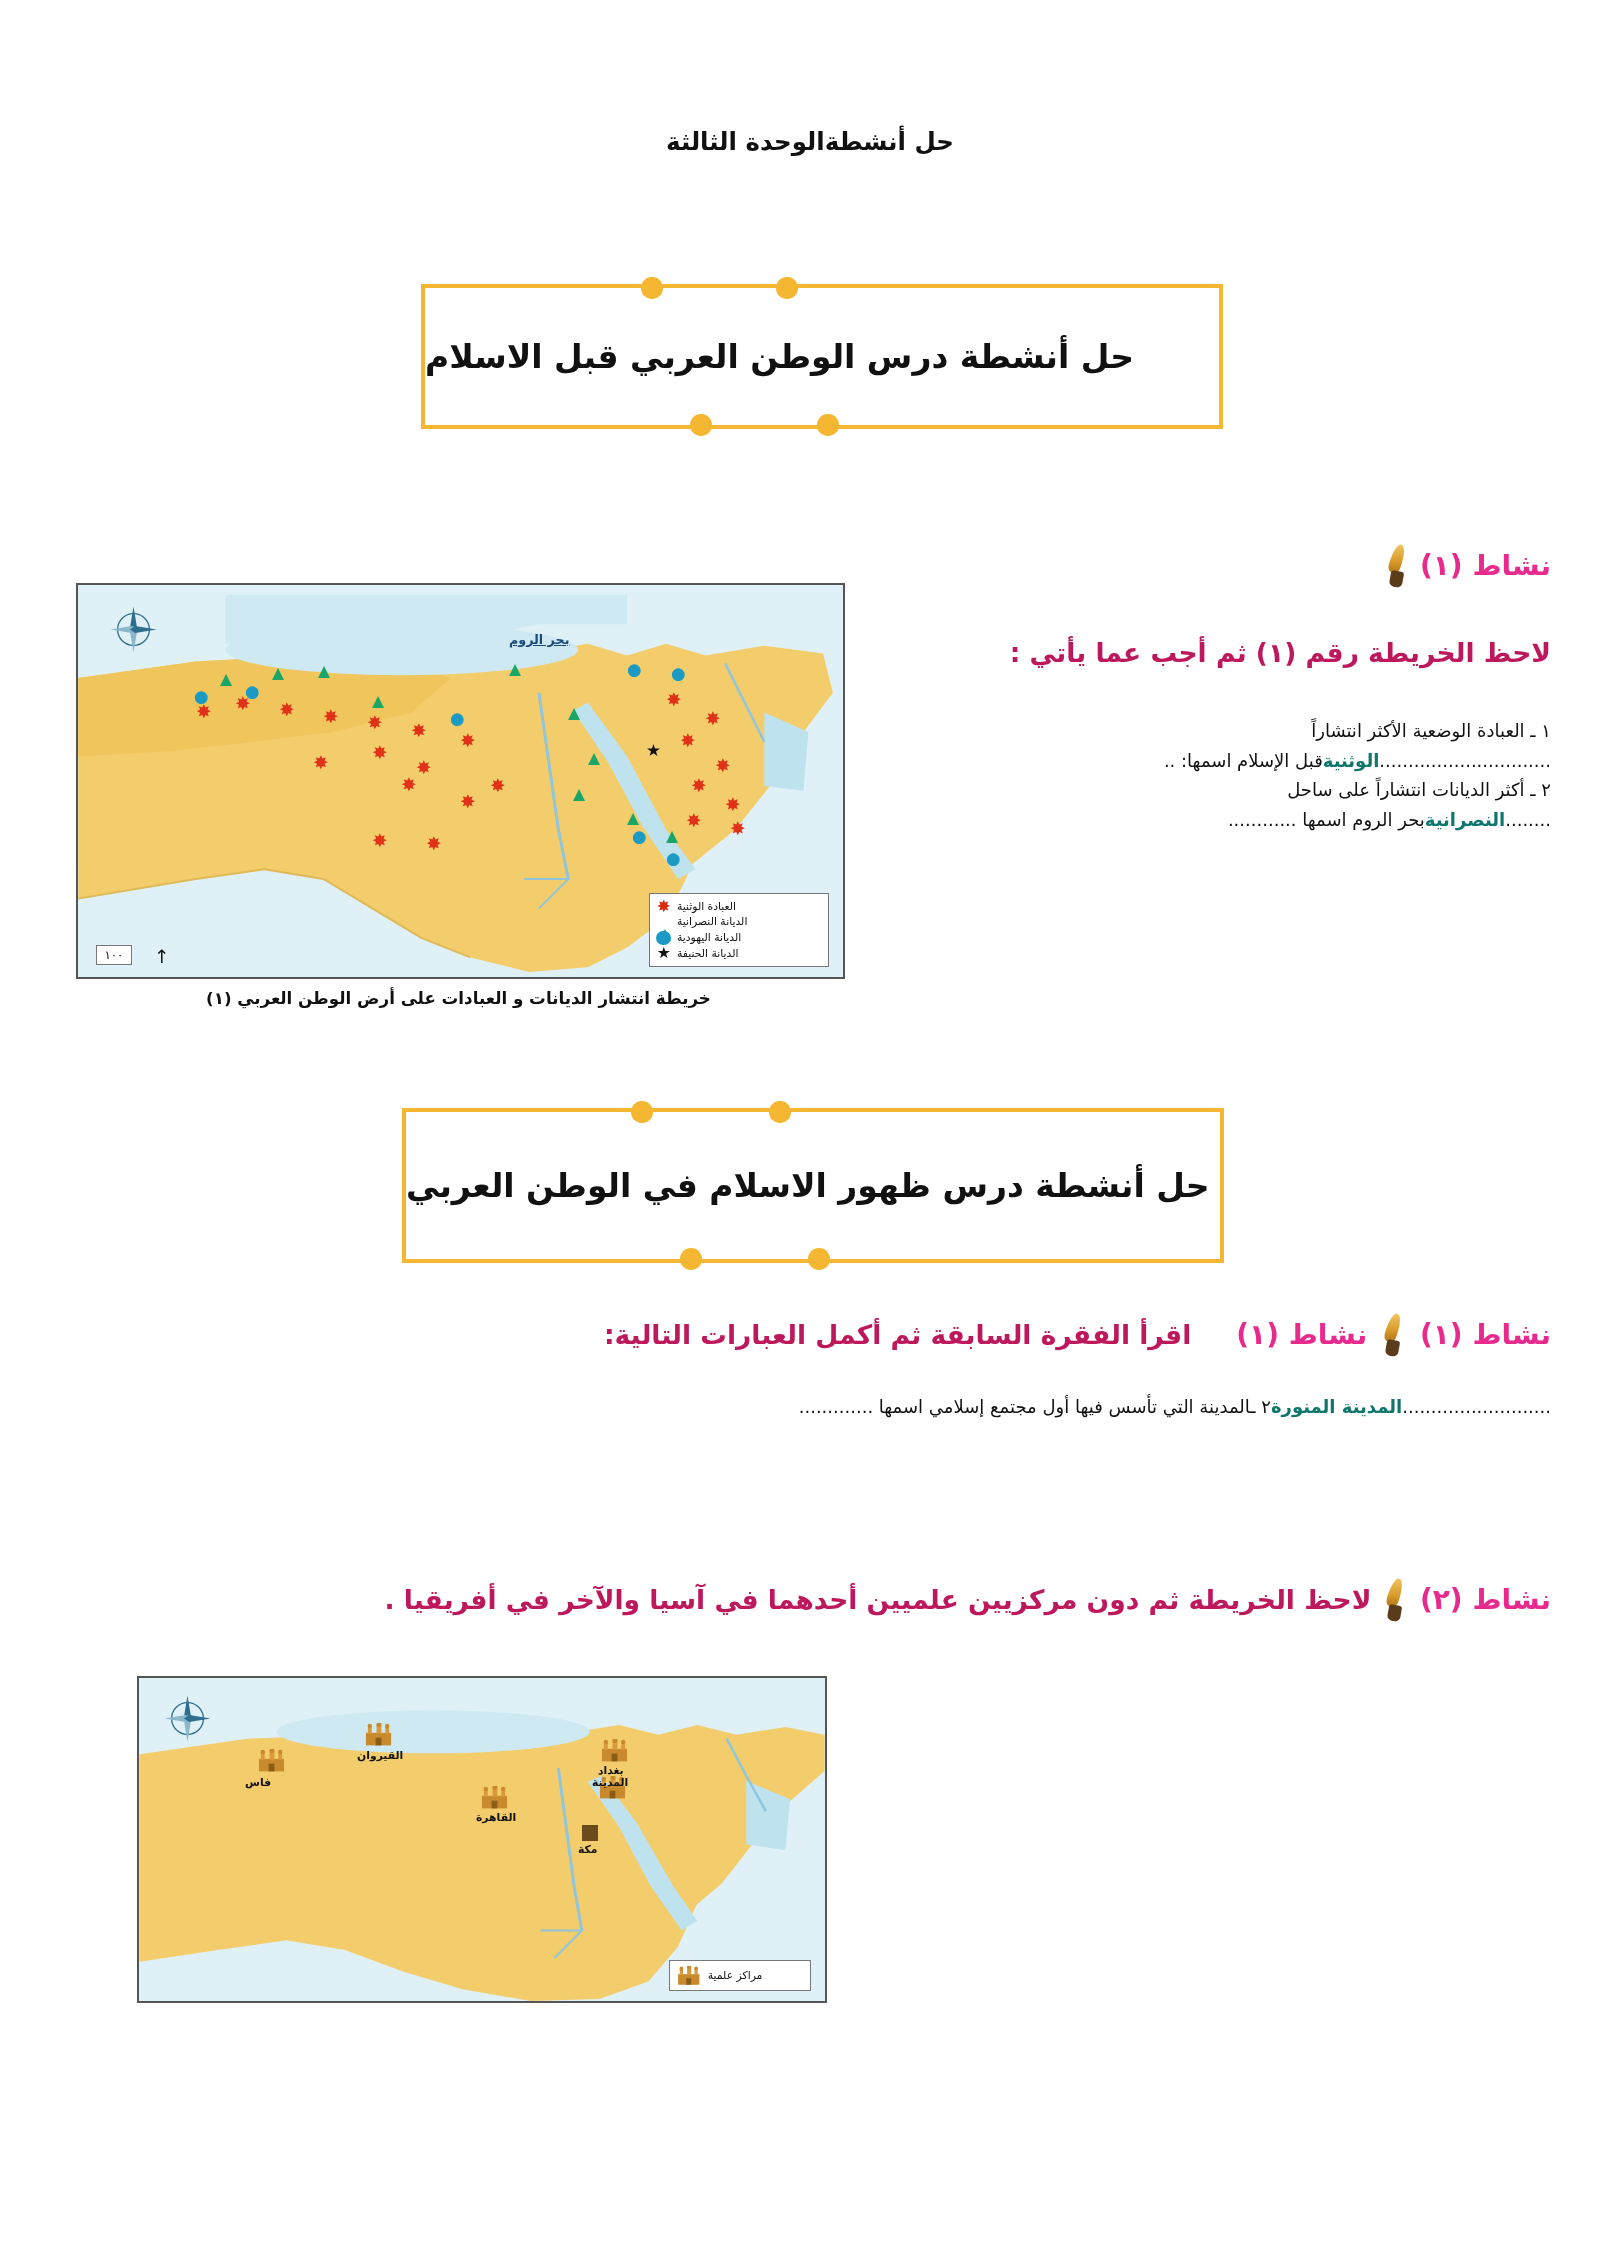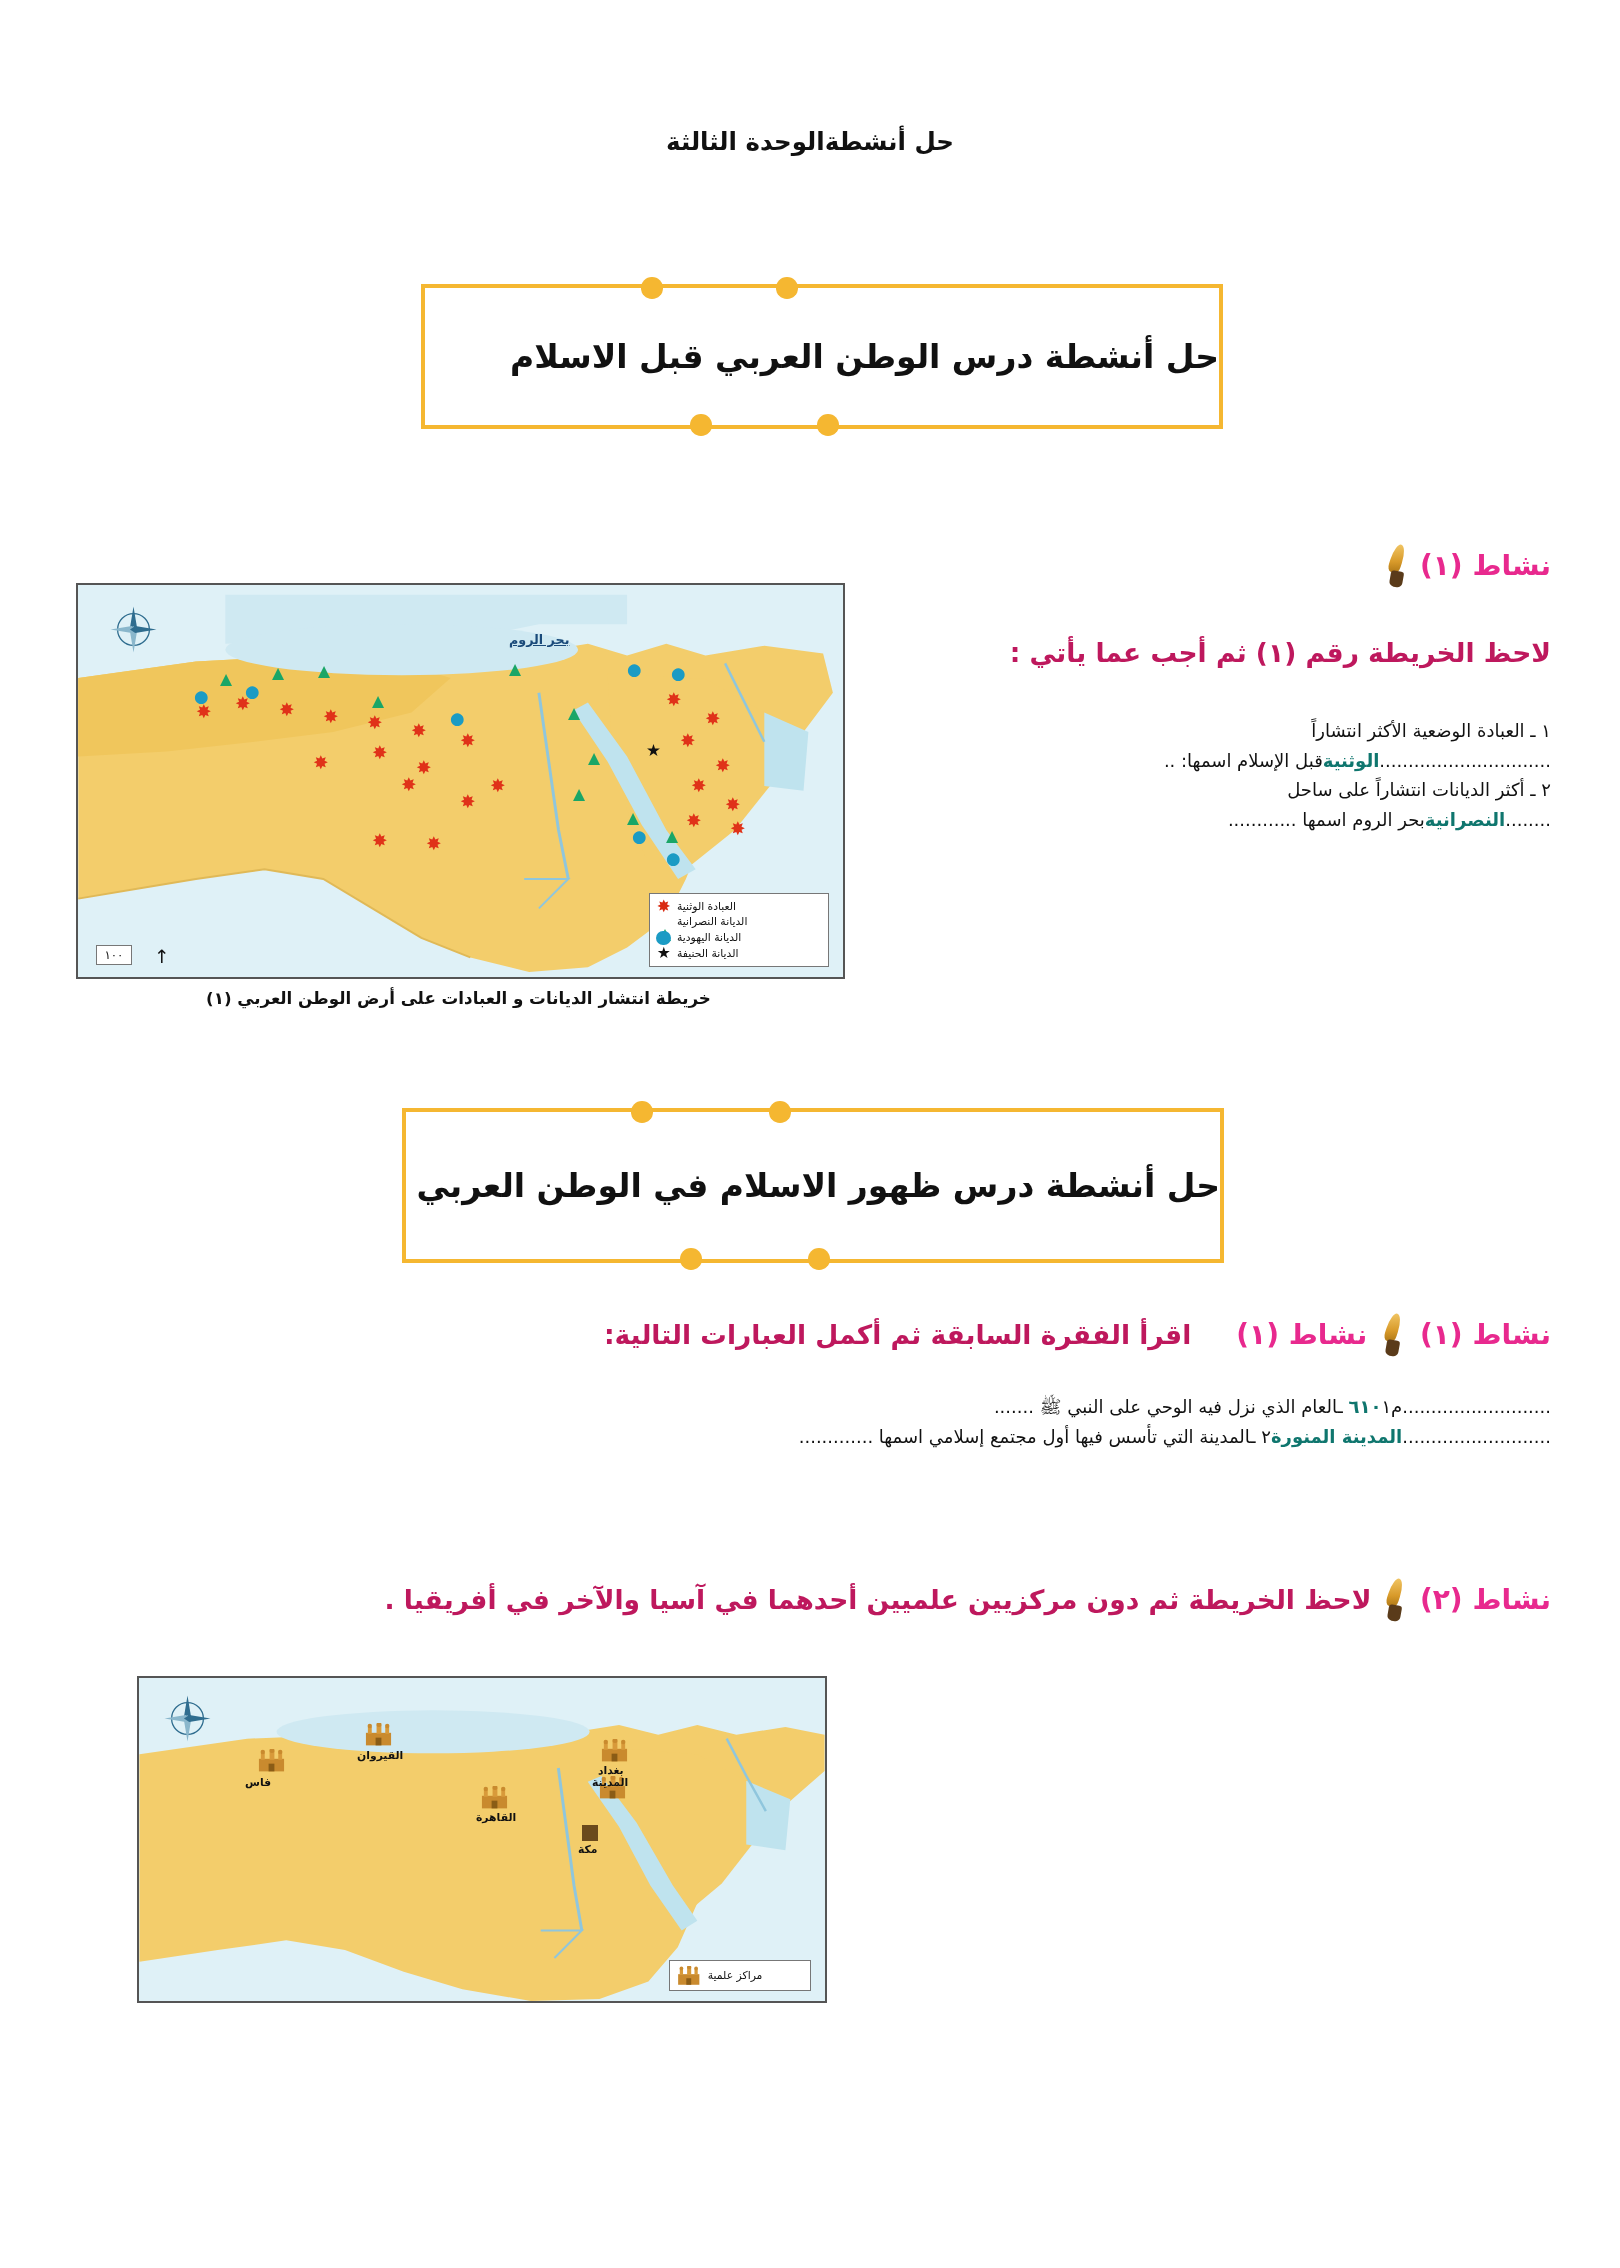--- a/index.html
+++ b/index.html
@@ -93,21 +93,21 @@
     color: #111;
   }
 
   
   .banner {
     position: absolute;
     border: 4.9px solid #f5b731;
     background: #ffffff;
     display: flex;
     align-items: center;
-    justify-content: flex-start;
+    justify-content: flex-end;
   }
   .banner .banner-text {
     font-size: 33px;
     font-weight: bold;
     color: #111;
     letter-spacing: 0;
   }
   .dot {
     position: absolute;
     width: 21.6px;
@@ -533,23 +533,20 @@
       <span class="quill"></span>
       <span class="nib"></span>
     </span>
   <span class="activity-label">نشاط (١)</span>
   <span style="width:25.5px;display:inline-block;"></span>
   <span class="prompt">اقرأ الفقرة السابقة ثم أكمل العبارات التالية:</span>
 </div>
 
 <div id="act2-lines">
   <div class="body-line">
-    <span>..........................م</span><span class="answer">٦١٠</span><span>١ ـالعام الذي نزل فيه الوحي على النبي ﷺ .......</span>
-  </div>
-  <div class="body-line">
     <span>..........................</span><span class="answer">المدينة المنورة</span><span>٢ ـالمدينة التي تأسس فيها أول مجتمع إسلامي اسمها .............</span>
   </div>
 </div>
 
 <div id="act3-heading">
   <span class="activity-label">نشاط (٢)</span>
   <span class="feather">
       <span class="quill"></span>
       <span class="nib"></span>
     </span>

